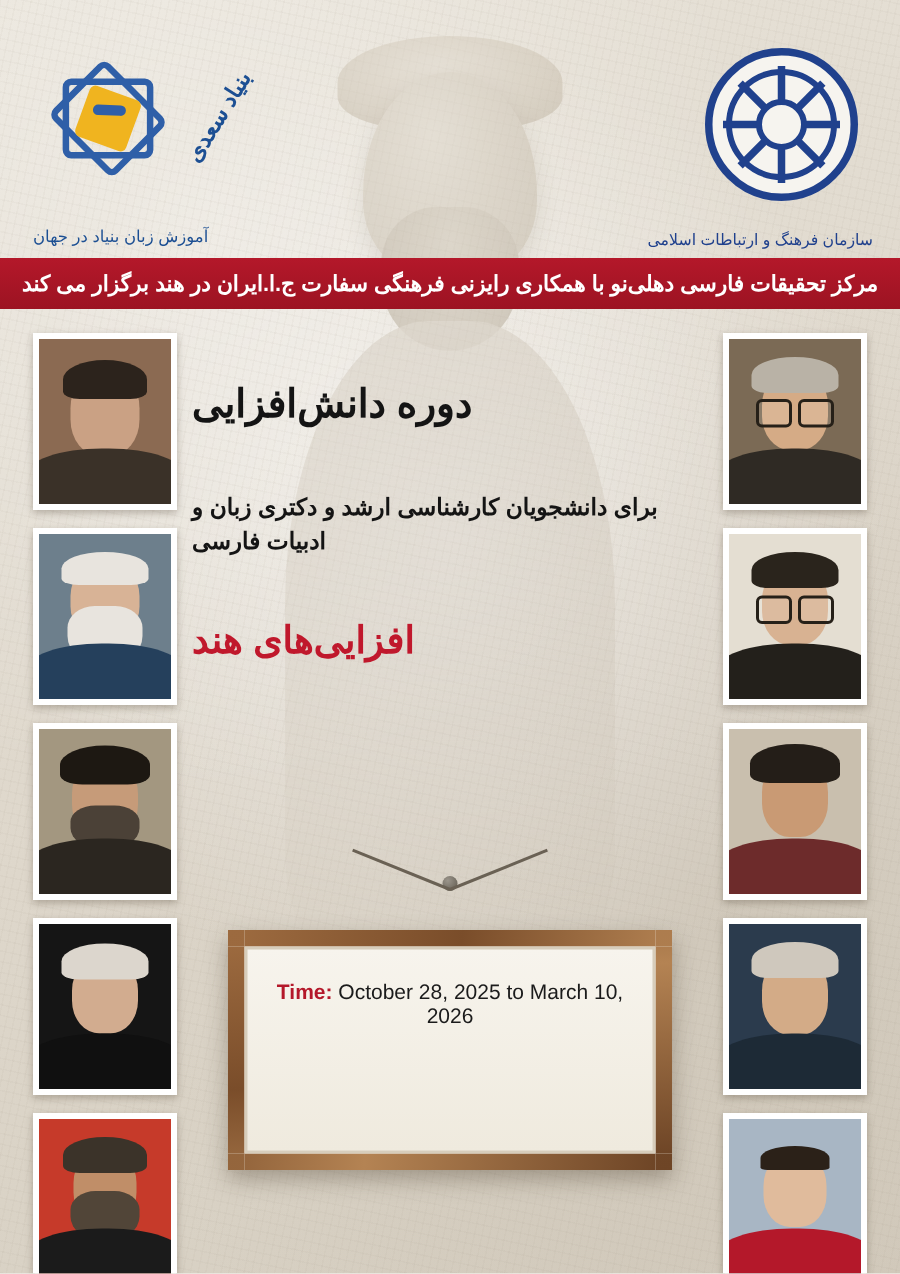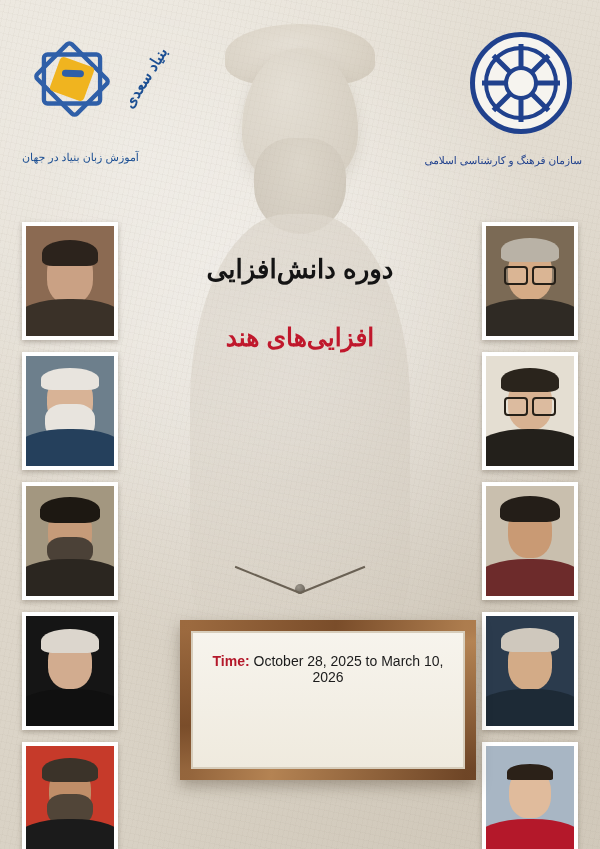--- a/index.html
+++ b/index.html
@@ -300,21 +300,21 @@
   }
   .glasses:before { left: 0; }
   .glasses:after { right: 0; }
 
   
   .center-block {
     position: absolute;
     left: 128px;
     right: 128px;
     top: 240px;
-    text-align: center;
+    text-align: left;
     direction: rtl;
   }
   .t-course {
     font-size: 26px;
     font-weight: bold;
     color: #141414;
     letter-spacing: 0.5px;
     margin-top: 14px;
   }
   .t-title {
@@ -373,21 +373,20 @@
     position: absolute;
     left: 152px;
     top: 620px;
     width: 296px;
     height: 160px;
     box-sizing: border-box;
     border: 11px solid;
     border-image: linear-gradient(145deg, #9c6a3f 0%, #7a4d2a 30%, #b48353 60%, #6e4526 100%) 1;
     background: #f3efe6;
     box-shadow: 0 6px 14px rgba(60,45,30,0.35);
-    margin-left: 28px;
   }
   .info-inner {
     width: 100%;
     height: 100%;
     box-sizing: border-box;
     border: 2px solid #d7cdbb;
     background: linear-gradient(180deg, #f7f4ed 0%, #efeade 100%);
     padding: 20px 18px 0 18px;
     text-align: center;
   }
@@ -439,24 +438,27 @@
 
     <div class="logo-right">
       <div class="ict-mark">
         <div class="bar b1"></div>
         <div class="bar b2"></div>
         <div class="bar b3"></div>
         <div class="bar b4"></div>
         <div class="ring"></div>
         <div class="center"></div>
       </div>
-      <div class="ict-text">سازمان فرهنگ و کارشناسی اسلامی</div>
-    </div>
-  </div>
-
+      <div class="ict-text">سازمان فرهنگ و ارتباطات اسلامی</div>
+    </div>
+  </div>
+
+  <div class="banner">
+    <span>مرکز تحقیقات فارسی دهلی‌نو با همکاری رایزنی فرهنگی سفارت ج.ا.ایران در هند برگزار می کند</span>
+  </div>
 
   <div class="col col-left">
     <div class="portrait">
       <div class="inner" style="background:#8b6a52">
         <div class="face" style="top:18%;width:46px;height:58px;background:#caa184"></div>
         <div class="hair" style="left:50%;transform:translateX(-50%);top:13%;width:56px;height:26px;border-radius:50% 50% 20% 20%;background:#2c231c"></div>
         <div class="shoulders" style="background:#3a3128"></div>
       </div>
     </div>
     <div class="portrait">
@@ -528,20 +530,21 @@
         <div class="face" style="top:20%;width:42px;height:50px;background:#e0bb9c"></div>
         <div class="scarf" style="left:50%;transform:translateX(-50%);top:12%;width:60px;height:56px;border-radius:50% 50% 30% 30%;background:#b4182a;z-index:-1"></div>
         <div class="hair" style="left:50%;transform:translateX(-50%);top:16%;width:46px;height:16px;border-radius:50% 50% 10% 10%;background:#2b2118"></div>
         <div class="shoulders" style="background:#b4182a"></div>
       </div>
     </div>
   </div>
 
   <div class="center-block">
     <div class="t-course">دوره دانش‌افزایی</div>
+    <div class="t-sub">برای دانشجویان کارشناسی ارشد و دکتری زبان و ادبیات فارسی</div>
     <div class="t-univ">افزایی‌های هند</div>
   </div>
 
   <div class="hanger">
     <div class="nail"></div>
     <div class="wire-l"></div>
     <div class="wire-r"></div>
   </div>
 
   <div class="info-frame">

